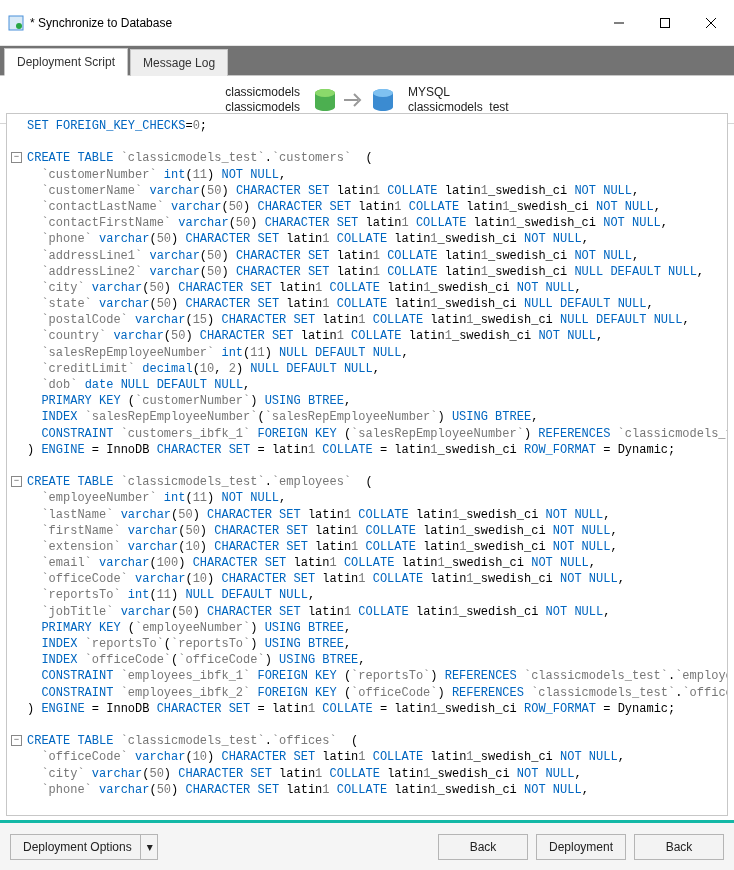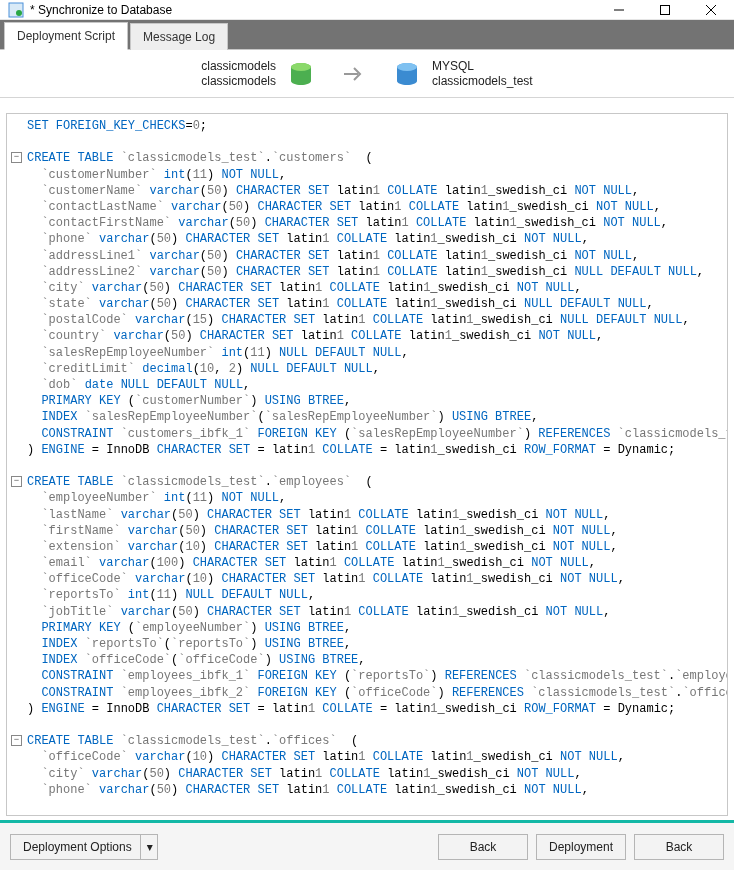--- a/index.html
+++ b/index.html
@@ -1,27 +1,27 @@
 <!DOCTYPE html>
 <html><head>
 <meta charset="utf-8">
 <style>
   * { box-sizing: border-box; margin: 0; padding: 0; }
   html, body { width: 734px; height: 870px; font-family: "Segoe UI", Tahoma, sans-serif; font-size: 12px; background: #fff; overflow: hidden; }
-  .titlebar { height: 20px; display: flex; align-items: center; padding: 0 0 0 8px; background: #fff; border-bottom: 1px solid #e5e5e5; }
+  .titlebar { height: 46px; display: flex; align-items: center; padding: 0 0 0 8px; background: #fff; border-bottom: 1px solid #e5e5e5; }
   .titlebar .app-icon { width: 16px; height: 16px; margin-right: 6px; display: flex; align-items: center; justify-content: center; }
   .titlebar .app-icon svg { width: 16px; height: 16px; }
   .titlebar .title-text { flex: 0 0 auto; color: #000; }
   .titlebar .spacer { flex: 1; }
   .win-btn { width: 46px; height: 30px; display: flex; align-items: center; justify-content: center; }
   .win-btn svg { width: 10px; height: 10px; }
   .tabs { height: 30px; display: flex; align-items: flex-end; padding-left: 4px; border-bottom: 1px solid #c7c7c7; background: #737373; }
   .tab { padding: 6px 12px; border: 1px solid #c7c7c7; border-bottom: none; margin-right: 2px; background: #eee; position: relative; top: 1px; color: #333; }
   .tab.active { background: #fff; border-bottom: 1px solid #fff; }
-  .sync-header { height: 48px; display: flex; align-items: center; justify-content: center; border-bottom: 1px solid #d5d5d5; gap: 30px; }
+  .sync-header { height: 48px; display: flex; align-items: center; justify-content: center; border-bottom: 1px solid #d5d5d5; gap: 6px; }
   .sync-side { display: flex; align-items: center; gap: 12px; }
   .sync-labels { display: flex; flex-direction: column; line-height: 1.25; color: #222; font-size: 12px; }
   .db-icon { width: 26px; height: 26px; }
   .arrow-icon { color: #999; }
   .editor-wrap { position: absolute; top: 109px; left: 0; right: 0; bottom: 50px; border-top: none; }
   .editor-scroll { position: absolute; top: 4px; left: 6px; right: 6px; bottom: 4px; border: 1px solid #c7c7c7; overflow-y: scroll; background: #fff; }
   .code { font-family: Liberation Mono, monospace; font-size: 12px; line-height: 1.35; padding: 4px 6px 4px 20px; color: #000; white-space: pre; }
   .code .line { position: relative; }
   .fold { position: absolute; left: -16px; top: 2px; width: 11px; height: 11px; border: 1px solid #888; background: #fff; font-size: 9px; line-height: 9px; text-align: center; color: #555; cursor: pointer; }
   .kw { color: #0066c0; }      

